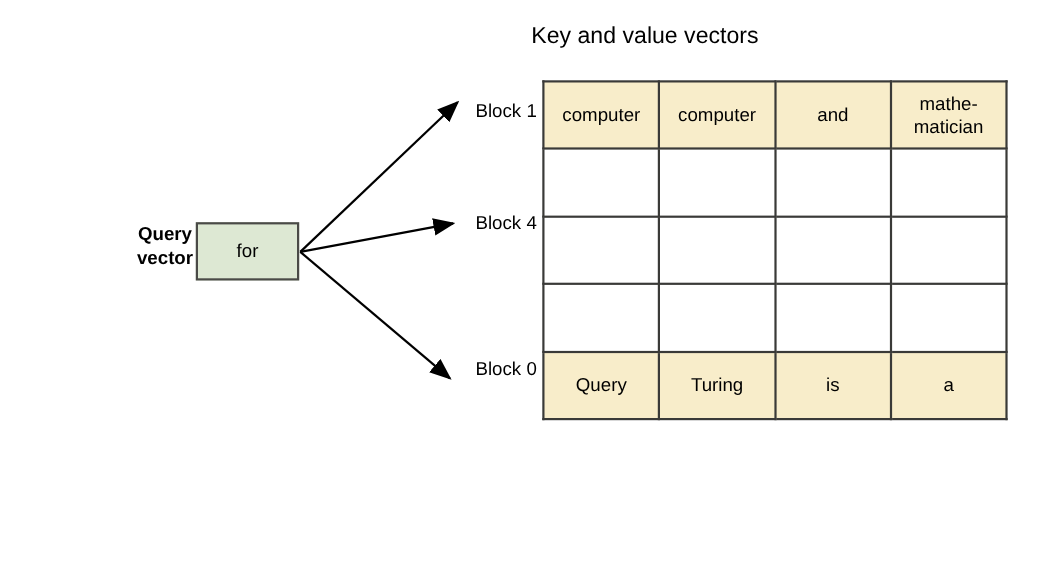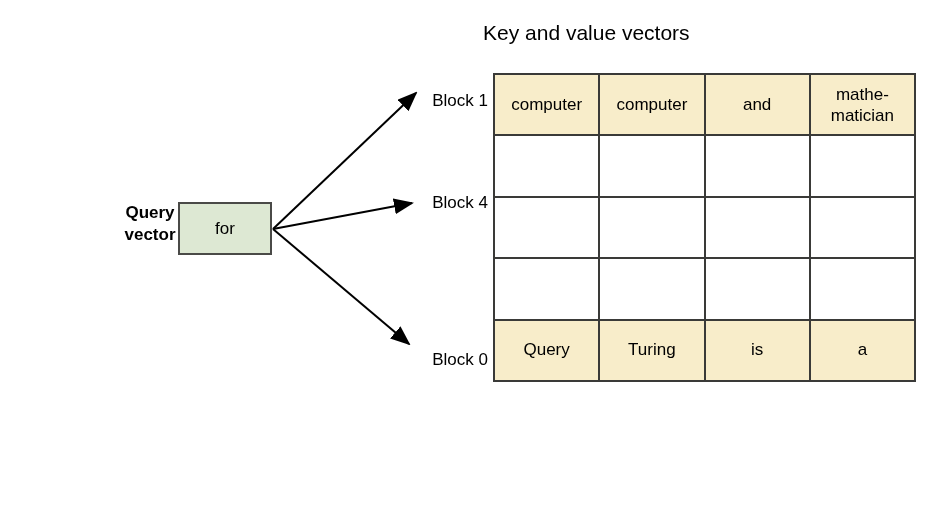--- a/index.html
+++ b/index.html
@@ -75,21 +75,21 @@
   .block-label {
     position: absolute;
     font-size: 17px;
     line-height: 20px;
     white-space: nowrap;
     text-align: right;
     width: 70px;
   }
   #block-label-1 { left: 418px; top: 91px; }
   #block-label-2 { left: 418px; top: 193px; }
-  #block-label-0 { left: 418px; top: 350px; }
+  #block-label-0 { left: 418px; top: 326px; }
 
   
   #kv-table {
     position: absolute;
     left: 493px;
     top: 73px;
     width: 423px;
     height: 309px;
     box-sizing: border-box;
     border-collapse: collapse;

